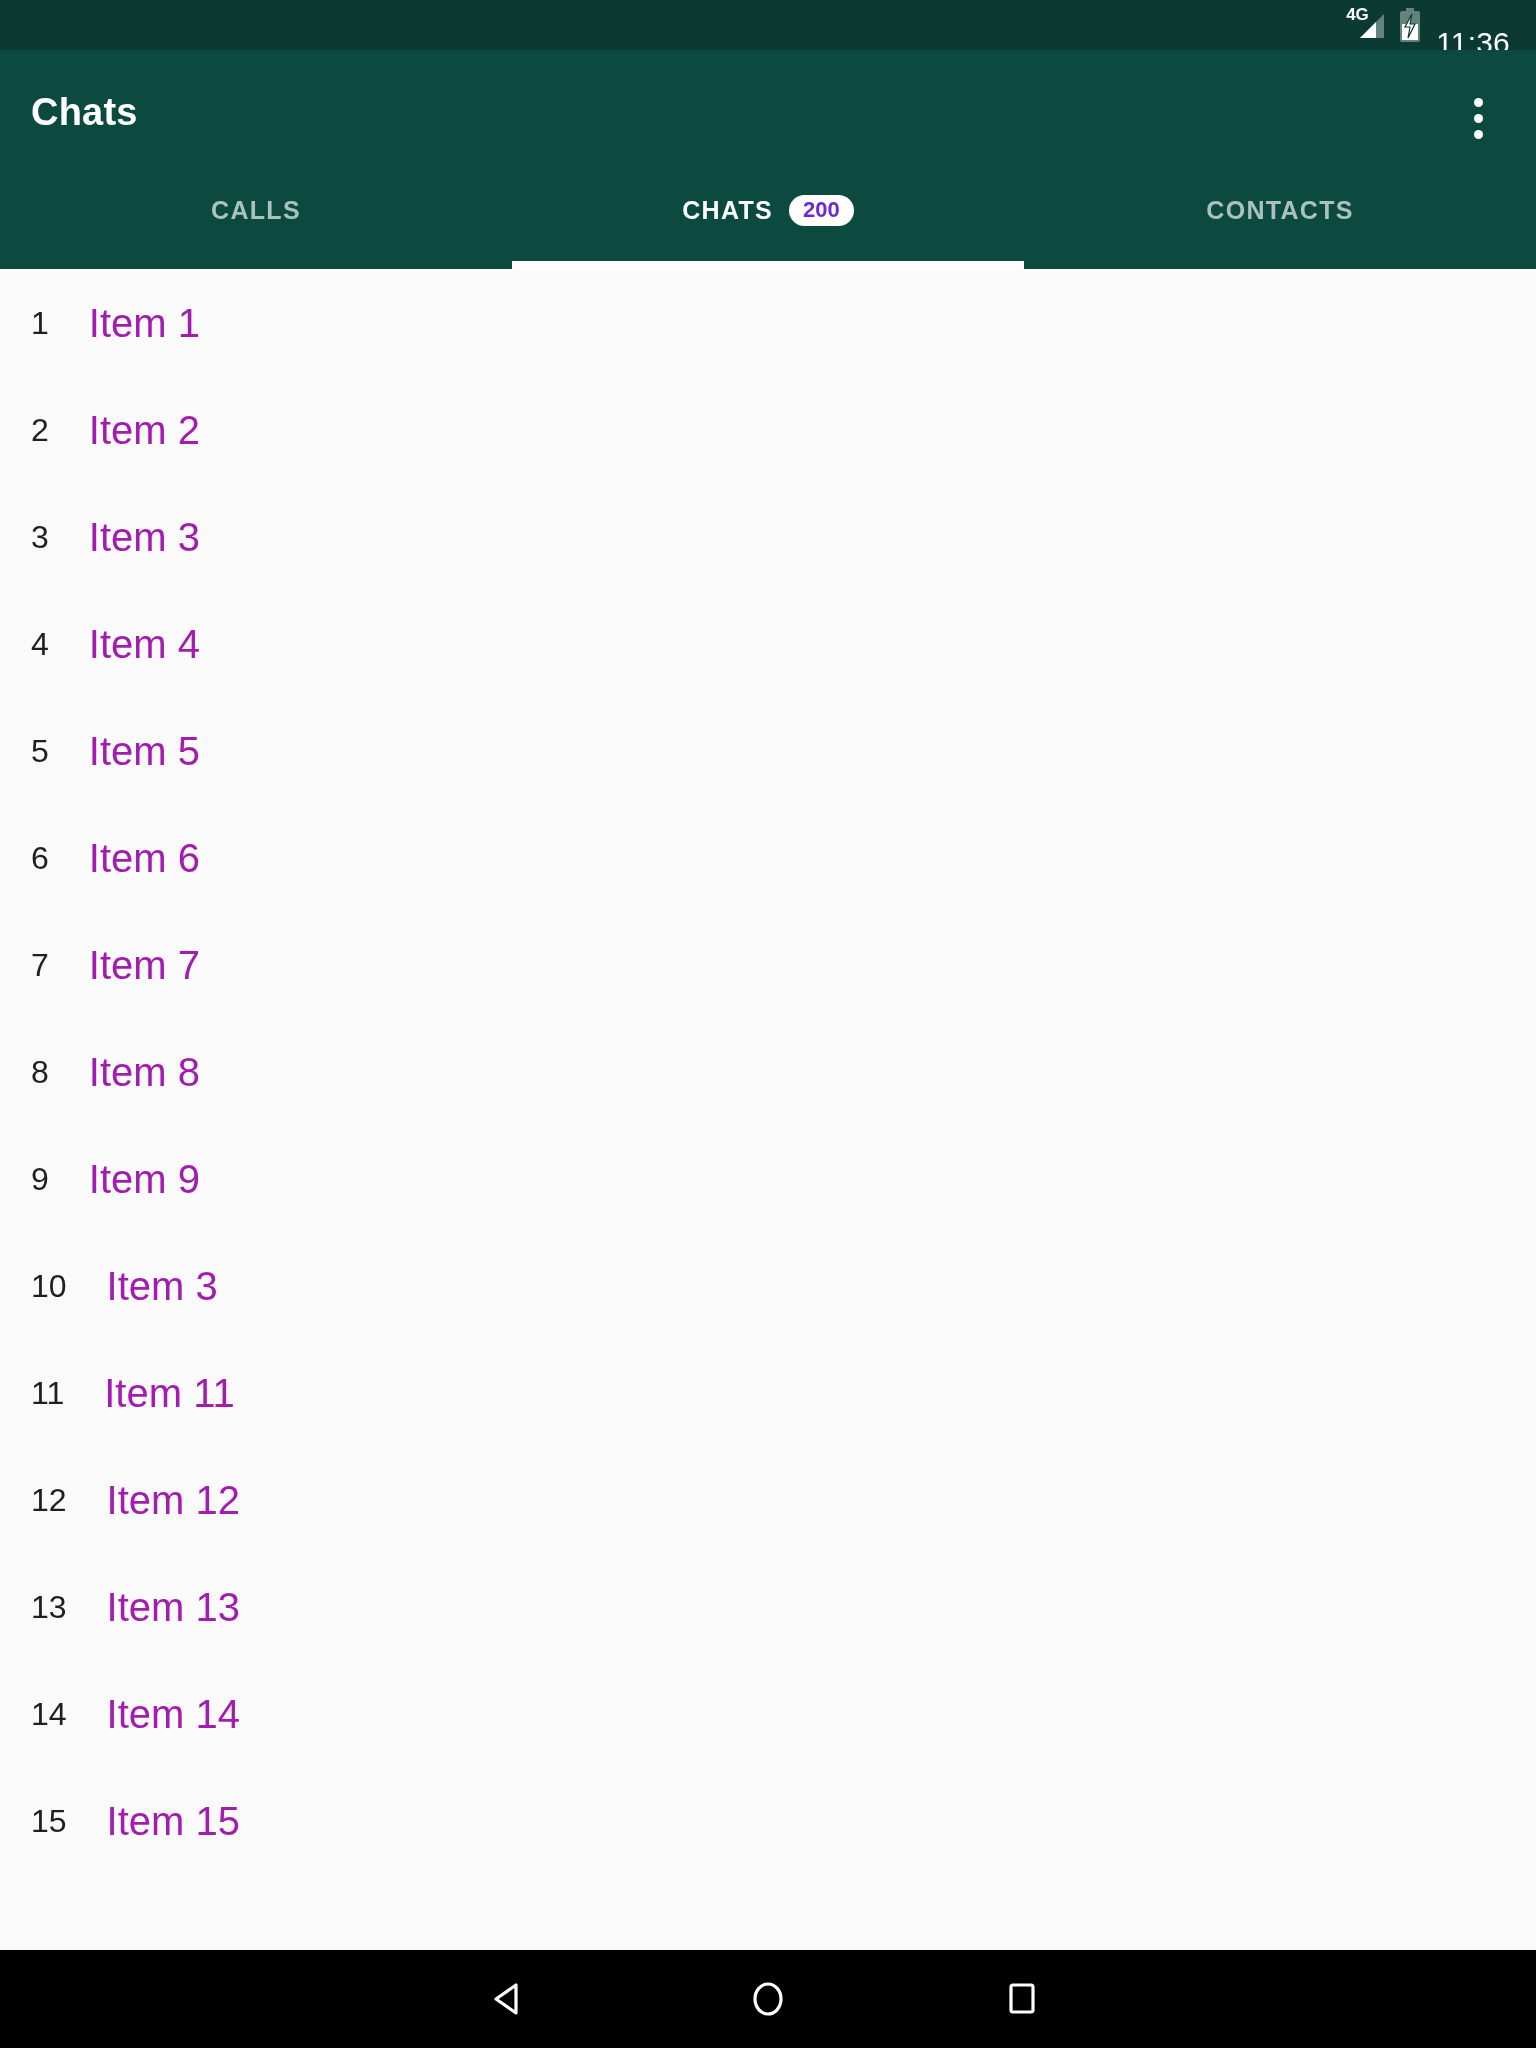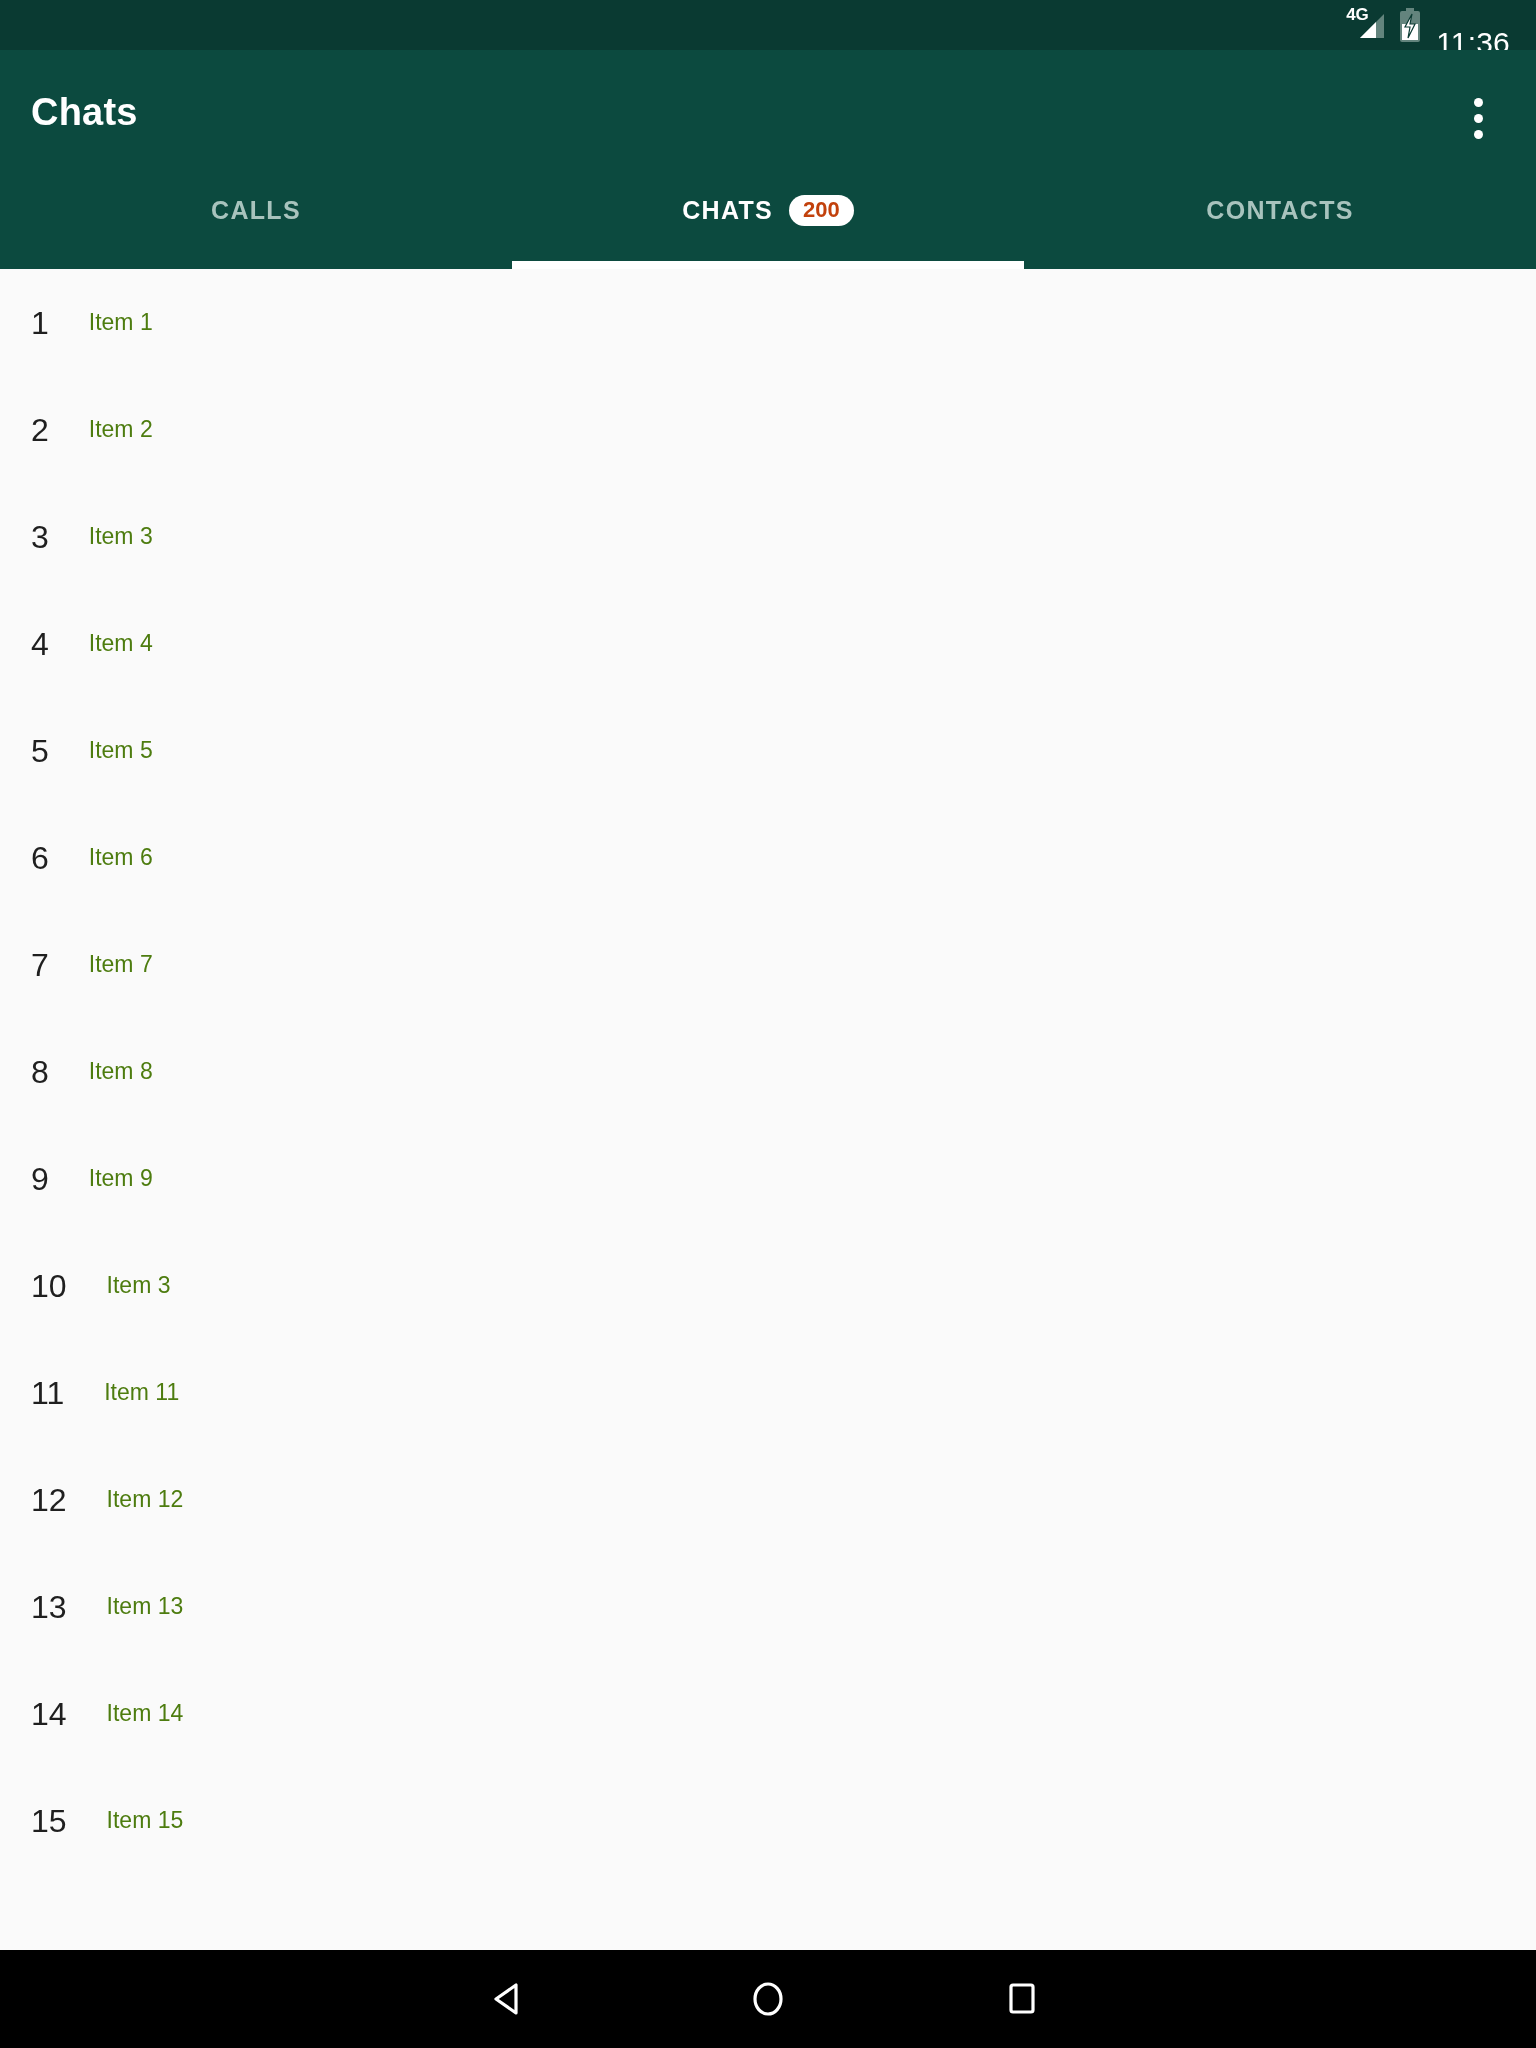--- a/index.html
+++ b/index.html
@@ -135,21 +135,21 @@
     font-size: 25px;
     font-weight: bold;
     letter-spacing: 1.3px;
     line-height: 1;
     padding-bottom: 24px;
   }
   .tab.inactive .tab-label { color: #a8c3bd; text-align: right; }
   .tab.active .tab-label { color: #ffffff; }
   .tab-badge {
     background: #ffffff;
-    color: #c2410c;
+    color: #6d28d9;
     font-size: 22px;
     font-weight: bold;
     border-radius: 22px;
     padding: 4px 14px 5px 14px;
     line-height: 1;
     margin-bottom: 24px;
   }
   #tab-indicator {
     position: absolute;
     left: 512px;
@@ -185,22 +185,22 @@
     padding-left: 31px;
     box-sizing: border-box;
     cursor: pointer;
   }
   .row-index {
     font-size: 32px;
     color: #1f1f1f;
     line-height: 1;
   }
   .row-label {
-    font-size: 23px;
-    color: #4d7c0f;
+    font-size: 40px;
+    color: #a21caf;
     line-height: 1;
     margin-left: 40px;
   }
 
   
   #nav-bar {
     position: absolute;
     bottom: 0; left: 0;
     width: 1536px;
     height: 98px;

